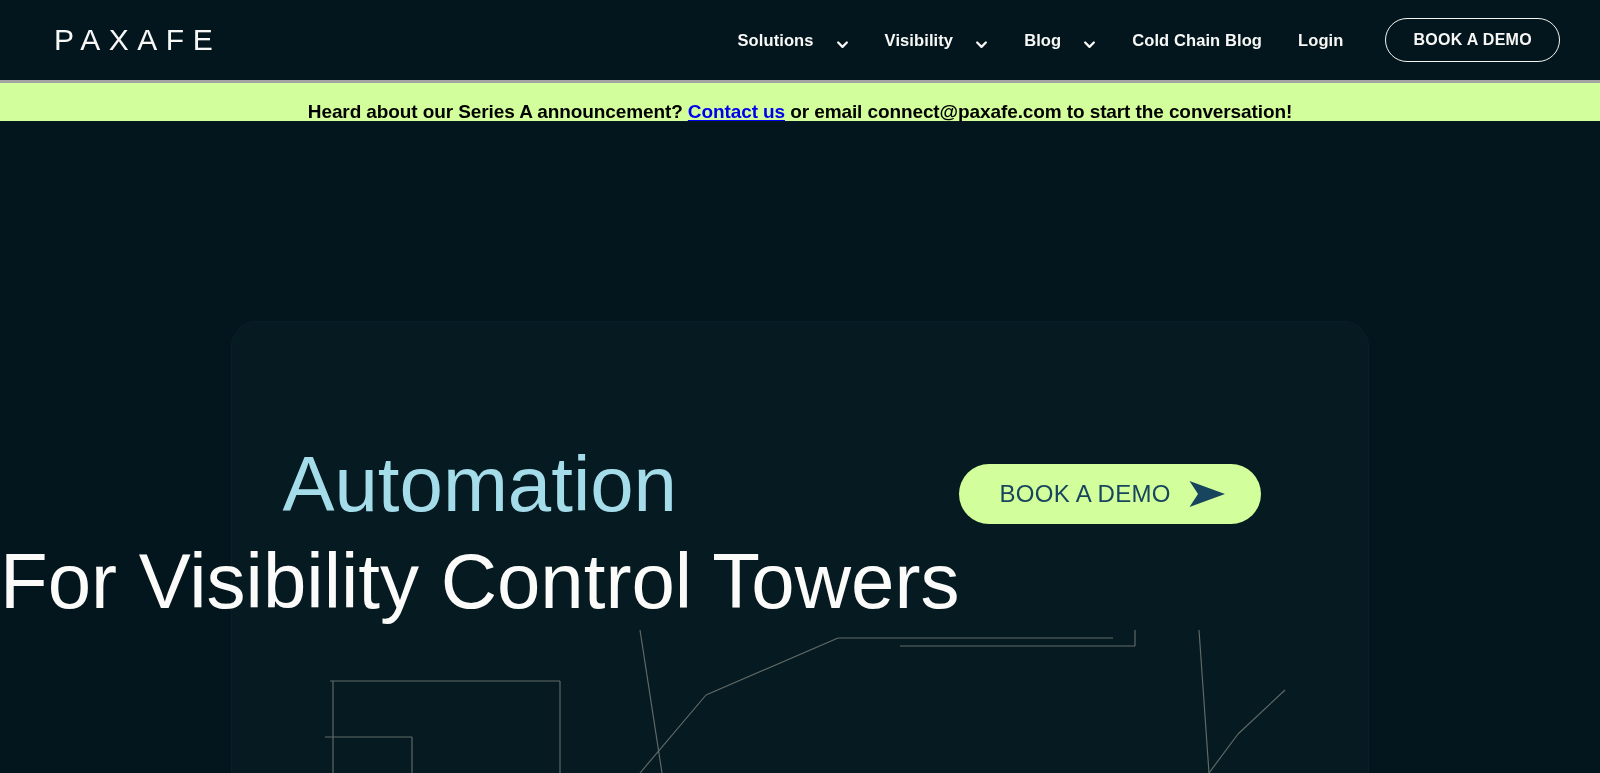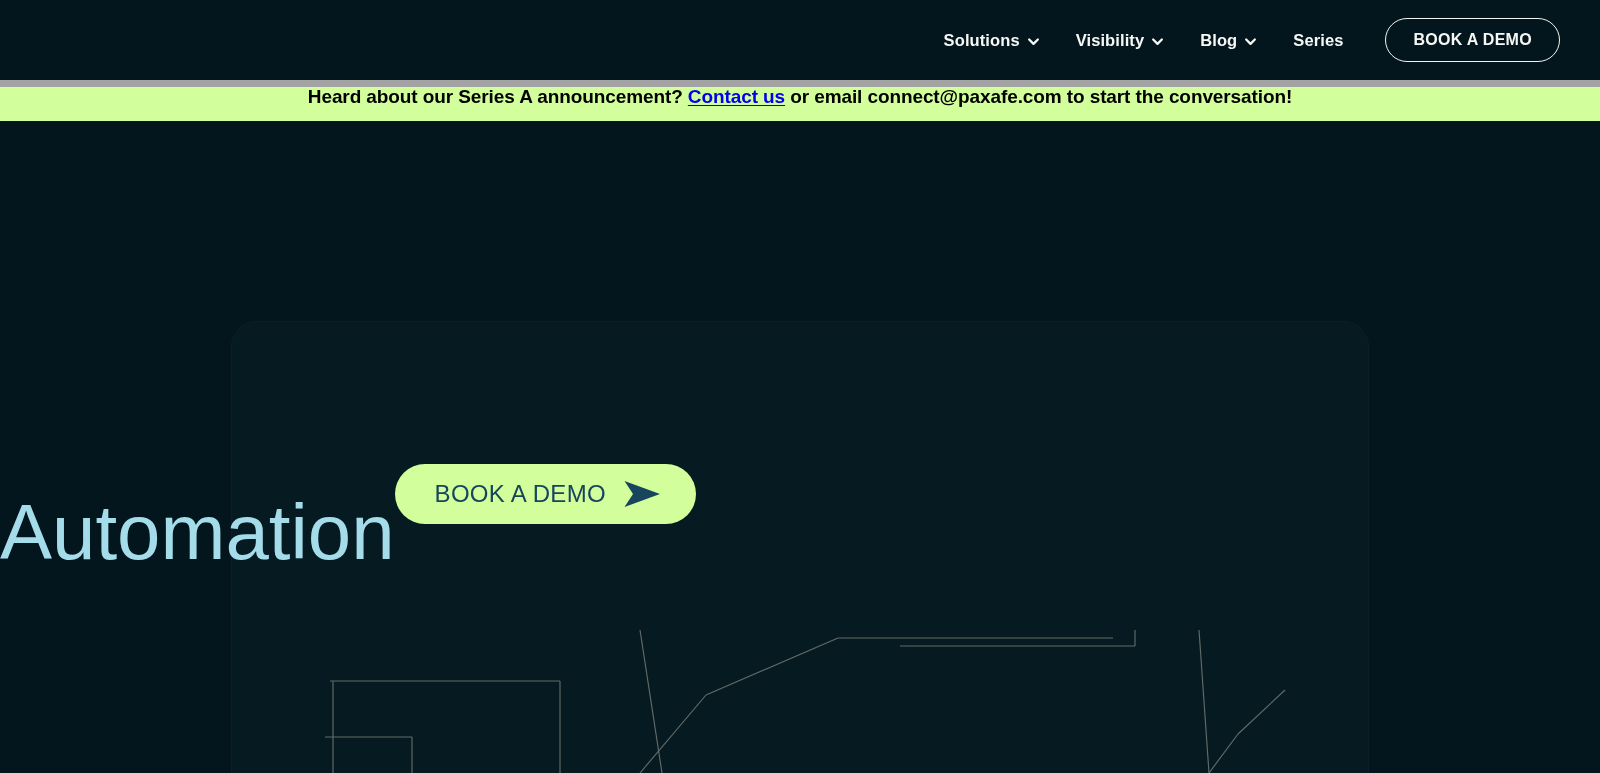--- a/index.html
+++ b/index.html
@@ -45,22 +45,22 @@
 
   .nav {
     margin-left: auto;
     display: flex;
     align-items: center;
     gap: 0px;
   }
 
   .nav-item {
     display: flex;
-    align-items: center;
-    gap: 7px;
+    align-items: flex-end;
+    gap: 22px;
     color: #f7f8f6;
     font-size: 16.5px;
     font-weight: 700;
     letter-spacing: 0.1px;
     padding: 8px 18px;
     cursor: pointer;
     white-space: nowrap;
   }
 
   .chev {
@@ -88,23 +88,23 @@
   }
 
   
   .banner {
     position: relative;
     z-index: 40;
     height: 42px;
     width: 100%;
     background: #d2ff9b;
     display: flex;
-    align-items: flex-start;
+    align-items: flex-end;
     justify-content: center;
-    border-top: 7px solid #a3a3a3;
+    border-top: 3px solid #a3a3a3;
     border-bottom: 1px solid #0a1a22;
   }
   .banner-text {
     color: #000000;
     font-size: 19px;
     font-weight: 700;
     letter-spacing: -0.1px;
     white-space: nowrap;
     line-height: 1;
   }
@@ -202,20 +202,21 @@
   }
   .cta-arrow { display: block; width: 40px; height: 30px; }
 </style>
 </head>
 <body>
 
 <div id="page">
 
   <header class="header">
 
+    <div class="logo">PAXAFE</div>
 
     <nav class="nav">
 
       <div class="nav-item">
         <span>Solutions</span>
         <span class="chev">
           <svg viewBox="0 0 12 12" width="13" height="13" aria-hidden="true">
             <path d="M2 4.2 L6 8.2 L10 4.2" fill="none" stroke="#f7f8f6" stroke-width="2.1" stroke-linecap="round" stroke-linejoin="round"></path>
           </svg>
         </span>
@@ -232,23 +233,26 @@
 
       <div class="nav-item">
         <span>Blog</span>
         <span class="chev">
           <svg viewBox="0 0 12 12" width="13" height="13" aria-hidden="true">
             <path d="M2 4.2 L6 8.2 L10 4.2" fill="none" stroke="#f7f8f6" stroke-width="2.1" stroke-linecap="round" stroke-linejoin="round"></path>
           </svg>
         </span>
       </div>
 
-
-      <div class="nav-item">
-        <span>Series</span>
+      <div class="nav-item">
+        <span>Cold Chain Blog</span>
+      </div>
+
+      <div class="nav-item">
+        <span>Login</span>
       </div>
 
       <button class="demo-btn">BOOK A DEMO</button>
     </nav>
   </header>
 
   <div class="banner">
     <div class="banner-text"><span>Heard about our Series A announcement? </span><a class="banner-link" href="#">Contact us</a><span> or email connect@paxafe.com to start the conversation!</span></div>
   </div>
 
@@ -291,20 +295,21 @@
         <path d="M760 742 L700 773"></path>
 
         <path d="M900 524 L1135 524"></path>
         <path d="M1135 524 L1135 508"></path>
       </g>
     </svg>
 
     <div class="hero-content">
       <h1 class="headline">
         <span class="headline-1">Automation</span>
+        <span class="headline-2">For Visibility Control Towers</span>
       </h1>
 
       <div class="cta-wrap">
         <button class="cta-btn">
           <span class="cta-label">BOOK A DEMO</span>
           <span>
             <svg class="cta-arrow" viewBox="0 0 40 30" aria-hidden="true">
               <path d="M2.5 2 L38 15 L2.5 28 L11 15 Z" fill="#17455e"></path>
             </svg>
           </span>

